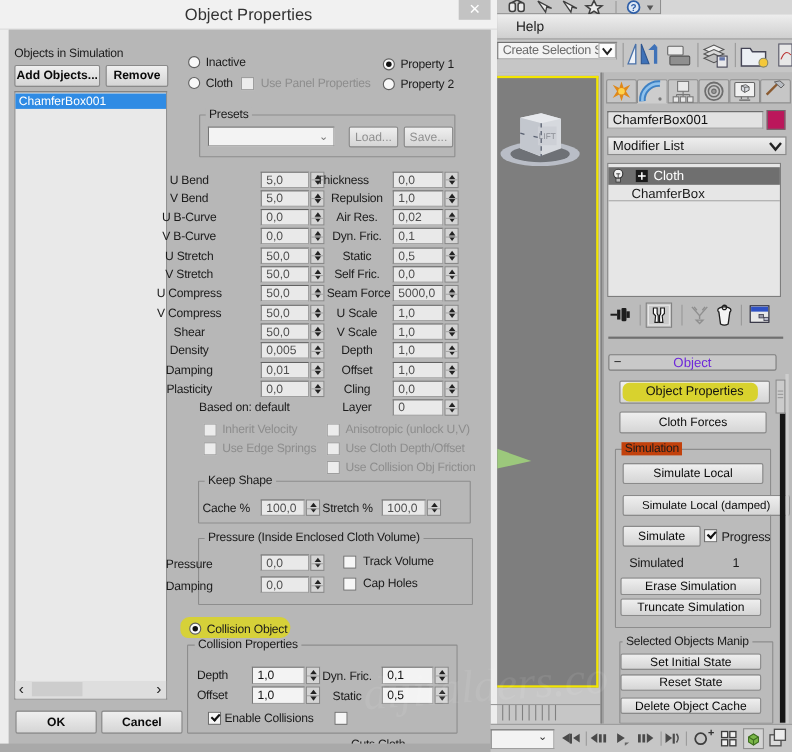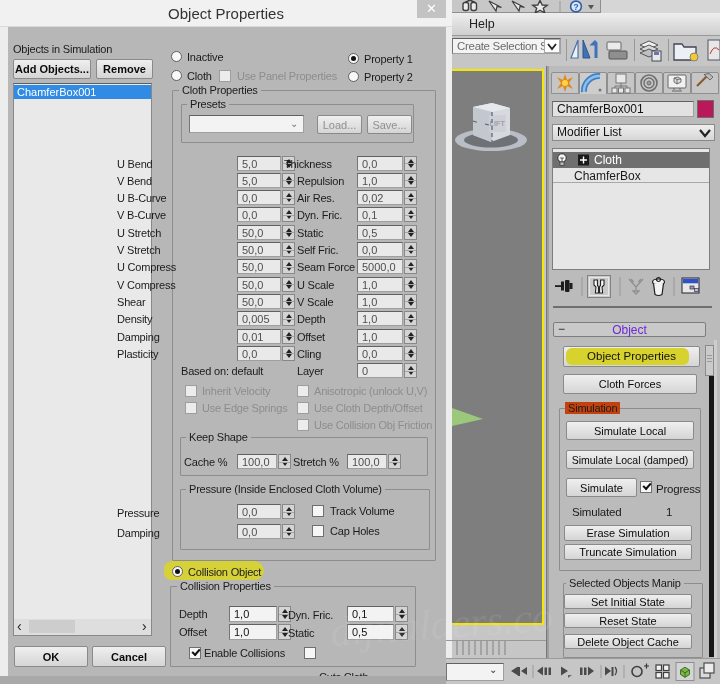--- a/index.html
+++ b/index.html
@@ -15,21 +15,21 @@
 .fldw{background:#f3f3f3;color:#111}
 .spin{position:absolute;width:13px;box-sizing:border-box;background:#d4d4d4;
   border:1px solid #888}
 .spin i{position:absolute;left:2.5px;width:0;height:0;border-left:3.5px solid transparent;border-right:3.5px solid transparent}
 .spin::after{content:"";position:absolute;left:0;right:0;top:50%;height:1px;background:#a6a6a6}
 .spin i.u{top:2px;border-bottom:4px solid #222}
 .spin i.d{bottom:2px;border-top:4px solid #222}
 .grp{position:absolute;border:1px solid #8d8d8d;box-sizing:border-box;border-radius:1px}
 .glb{position:absolute;top:-7px;font-size:11px;color:#1b1b1b;padding:0 3px;white-space:nowrap;letter-spacing:-0.2px}
 .lab{position:absolute;font-size:11px;color:#1b1b1b;white-space:nowrap;letter-spacing:-0.2px}
-.rlab{text-align:left}
+.rlab{text-align:center}
 .cb{position:absolute;width:12px;height:12px;background:#f6f6f6;border:1px solid #6f6f6f;box-sizing:border-box}
 .cb.disb{border-color:#9e9e9e;background:#ececec}
 .rad{position:absolute;width:11px;height:11px;border-radius:50%;background:#f8f8f8;border:1px solid #5f5f5f;box-sizing:border-box}
 .rad.dot::after{content:"";position:absolute;left:2px;top:2px;width:5px;height:5px;border-radius:50%;background:#111}
 .dis{color:#8d8d8d}
 .chk::after{content:"";position:absolute;left:2px;top:1px;width:6px;height:3px;border-left:2px solid #111;border-bottom:2px solid #111;transform:rotate(-48deg)}
 .sep{position:absolute;width:1px;background:#989898}
 .nb{font-weight:normal !important}
 </style></head><body>
 <div id="root">
@@ -53,23 +53,20 @@
 <div class="rad" style="left:171px;top:51px"></div>
 <div class="lab" style="left:187px;top:51px">Inactive</div>
 <div class="rad" style="left:171px;top:70px"></div>
 <div class="lab" style="left:187px;top:70px">Cloth</div>
 <div class="cb disb" style="left:219px;top:70px"></div>
 <div class="lab dis" style="left:237px;top:70px">Use Panel Properties</div>
 <div class="rad dot" style="left:348px;top:53px"></div>
 <div class="lab" style="left:364px;top:53px">Property 1</div>
 <div class="rad" style="left:348px;top:71px"></div>
 <div class="lab" style="left:364px;top:71px">Property 2</div>
-<div class="grp" style="left:172px;top:90px;width:264px;height:471px">
-      <span class="glb" style="left:6px;background:#b7b7b7">Cloth Properties</span>
-    </div>
 <div class="grp" style="left:181px;top:104px;width:233px;height:39px">
       <span class="glb" style="left:5px;background:#b7b7b7">Presets</span>
     </div>
 <div class="fld fldw" style="left:189px;top:115px;width:115px;height:18px"></div>
 <div class="a" style="left:290px;top:118px;font-size:10px;color:#777">⌄</div>
 <div class="btn nb" style="left:317px;top:115px;width:45px;height:19px;color:#909090">Load...</div>
 <div class="btn nb" style="left:367px;top:115px;width:45px;height:19px;color:#909090">Save...</div>
 <div class="lab rlab" style="left:117px;top:157.5px;width:110px">U Bend</div>
 <div class="fld" style="left:237px;top:155.5px;width:44px;height:15px">5,0</div>
 <div class="spin" style="left:282px;top:155.5px;height:15px">
@@ -475,21 +472,21 @@
 <div class="a" style="left:558px;top:322px;font-size:12px;color:#222">−</div>
 <div class="a" style="left:553px;top:323px;width:153px;text-align:center;font-size:12px;color:#6d28d9">Object</div>
 <div class="btn" style="left:563px;top:346px;width:137px;height:21px"></div>
 <div class="a" style="left:566px;top:348px;width:123px;height:17px;background:#d8d22e;border-radius:6px"></div>
 <div class="a" style="left:563px;top:350px;width:137px;text-align:center;font-size:11.5px;color:#111">Object Properties</div>
 <div class="btn nb" style="left:563px;top:374px;width:134px;height:20px">Cloth Forces</div>
 <div class="grp" style="left:559px;top:408px;width:142px;height:163px">
       <span class="glb" style="left:5px;background:#c2410c">Simulation</span>
     </div>
 <div class="btn nb" style="left:566px;top:421px;width:128px;height:19px">Simulate Local</div>
-<div class="btn nb" style="left:566px;top:450px;width:128px;height:19px;font-size:10.5px">Simulate Local (damped)</div>
+<div class="btn nb" style="left:566px;top:450px;width:152px;height:19px;font-size:10.5px">Simulate Local (damped)</div>
 <div class="btn nb" style="left:566px;top:478px;width:71px;height:19px">Simulate</div>
 <div class="cb chk" style="left:640px;top:481px"></div>
 <div class="lab" style="left:656px;top:483px;font-size:11.5px">Progress</div>
 <div class="lab" style="left:572px;top:506px;font-size:11.5px">Simulated</div>
 <div class="lab" style="left:666px;top:506px;font-size:11.5px">1</div>
 <div class="btn nb" style="left:564px;top:525px;width:128px;height:16px">Erase Simulation</div>
 <div class="btn nb" style="left:564px;top:544px;width:128px;height:16px">Truncate Simulation</div>
 <div class="grp" style="left:563px;top:583px;width:140px;height:75px">
       <span class="glb" style="left:2px;background:#bbbbbb">Selected Objects Manip</span>
     </div>

